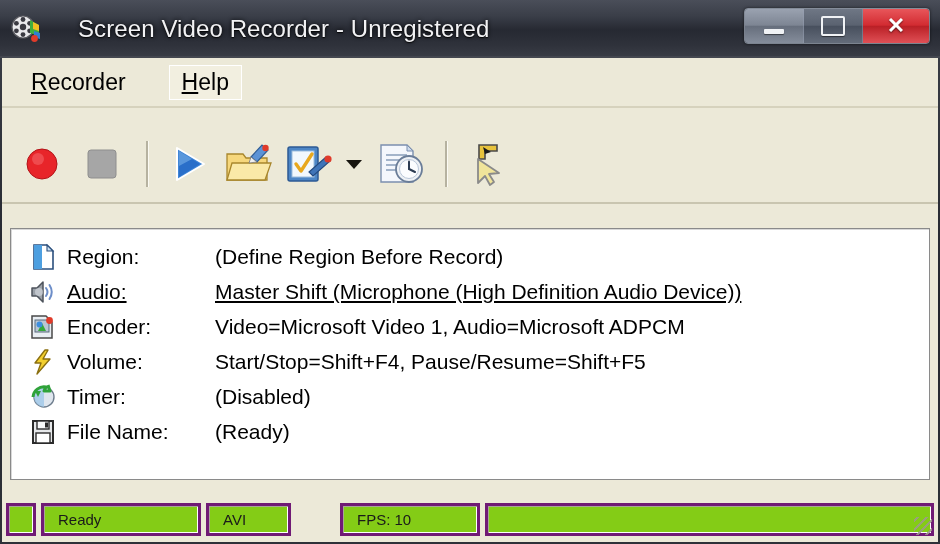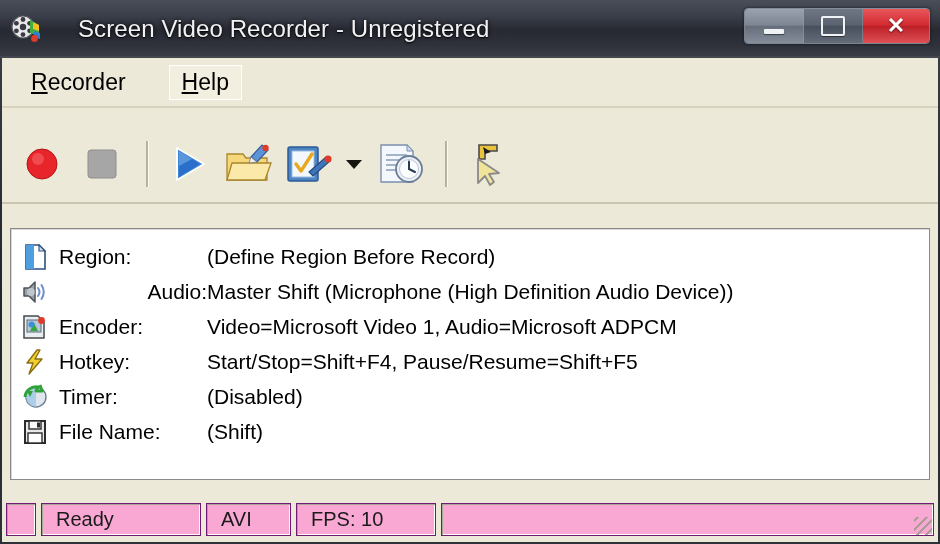--- a/index.html
+++ b/index.html
@@ -191,21 +191,21 @@
     border-top: 9px solid #17150f;
   }
 
   
   #infolist {
     flex: 1;
     margin: 6px 8px 0 8px;
     background: #ffffff;
     border: 1px solid #8a8a8a;
     box-shadow: inset 1px 1px 0 #d8d8d8;
-    padding: 10px 0 0 0;
+    padding: 10px 0 0 8px;
     box-sizing: border-box;
     overflow: hidden;
   }
   .irow {
     display: flex;
     align-items: center;
     height: 35px;
     padding-left: 10px;
   }
   .irow .ico {
@@ -222,50 +222,50 @@
     color: #000;
     white-space: nowrap;
   }
   .irow .val {
     font-size: 21px;
     color: #000;
     white-space: nowrap;
   }
   .irow.link .lbl,
   .irow.link .val {
-    text-align: right;
+    text-decoration: underline;
   }
 
   
   #statusbar {
     height: 44px;
     background: #ece9d8;
     display: flex;
     align-items: stretch;
     padding: 5px 4px 6px 4px;
     box-sizing: border-box;
     position: relative;
   }
   .spanel {
-    background: #f9a8d4;
-    border: 1px solid #701a75;
+    background: #84cc16;
+    border: 3px solid #701a75;
     box-shadow: inset 1px 1px 0 #a9a595, inset -1px -1px 0 #ffffff;
     margin-right: 5px;
     display: flex;
     align-items: center;
     padding-left: 14px;
     box-sizing: border-box;
-    font-size: 20px;
+    font-size: 15px;
     color: #1a1a1a;
     white-space: nowrap;
   }
   .sp-blank { width: 30px; padding-left: 0; }
   .sp-ready { width: 160px; }
   .sp-fmt   { width: 85px; }
-  .sp-fps   { width: 140px; }
+  .sp-fps   { width: 140px; margin-left: 44px; }
   .sp-grow  { flex: 1; margin-right: 0; }
   #resize-grip {
     position: absolute;
     right: 6px;
     bottom: 7px;
     width: 18px;
     height: 18px;
     background:
       repeating-linear-gradient(135deg,
         transparent 0 2px,
@@ -437,21 +437,21 @@
         <span class="lbl">Encoder:</span>
         <span class="val">Video=Microsoft Video 1, Audio=Microsoft ADPCM</span>
       </div>
 
       <div class="irow">
         <span class="ico">
           <svg width="28" height="28" viewBox="0 0 28 28">
             <path d="M16 2 L6 15 L12 15 L8 26 L21 11 L14 11 L19 2 Z" fill="#f2cf2e" stroke="#8a6f10" stroke-width="1.4" stroke-linejoin="round"></path>
           </svg>
         </span>
-        <span class="lbl">Hotkey:</span>
+        <span class="lbl">Volume:</span>
         <span class="val">Start/Stop=Shift+F4, Pause/Resume=Shift+F5</span>
       </div>
 
       <div class="irow">
         <span class="ico">
           <svg width="28" height="28" viewBox="0 0 28 28">
             <circle cx="15" cy="14" r="10" fill="#dfe6ee" stroke="#6e7d8d" stroke-width="1.4"></circle>
             <path d="M15 4 a10 10 0 0 0 0 20" fill="#9fc8e8" opacity="0.8"></path>
             <path d="M4 14 a11 11 0 0 1 13-10 l-2 4 l6 0 l-2 -6" fill="none" stroke="#2fa33a" stroke-width="3" stroke-linejoin="round"></path>
             <path d="M6 8 L12 8 L9 14 Z" fill="#2fa33a"></path>
@@ -464,21 +464,21 @@
       <div class="irow">
         <span class="ico">
           <svg width="28" height="28" viewBox="0 0 28 28">
             <rect x="4" y="3" width="20" height="22" fill="#e6e8ea" stroke="#2b2b2b" stroke-width="2"></rect>
             <rect x="8" y="3" width="12" height="8" fill="#f8f9fa" stroke="#2b2b2b" stroke-width="1.4"></rect>
             <rect x="16" y="4.5" width="3" height="5" fill="#2b2b2b"></rect>
             <rect x="7" y="15" width="14" height="10" fill="#ffffff" stroke="#2b2b2b" stroke-width="1.4"></rect>
           </svg>
         </span>
         <span class="lbl">File Name:</span>
-        <span class="val">(Shift)</span>
+        <span class="val">(Ready)</span>
       </div>
 
     </div>
 
     <div id="statusbar">
       <div class="spanel sp-blank"></div>
       <div class="spanel sp-ready">Ready</div>
       <div class="spanel sp-fmt">AVI</div>
       <div class="spanel sp-fps">FPS: 10</div>
       <div class="spanel sp-grow"></div>

